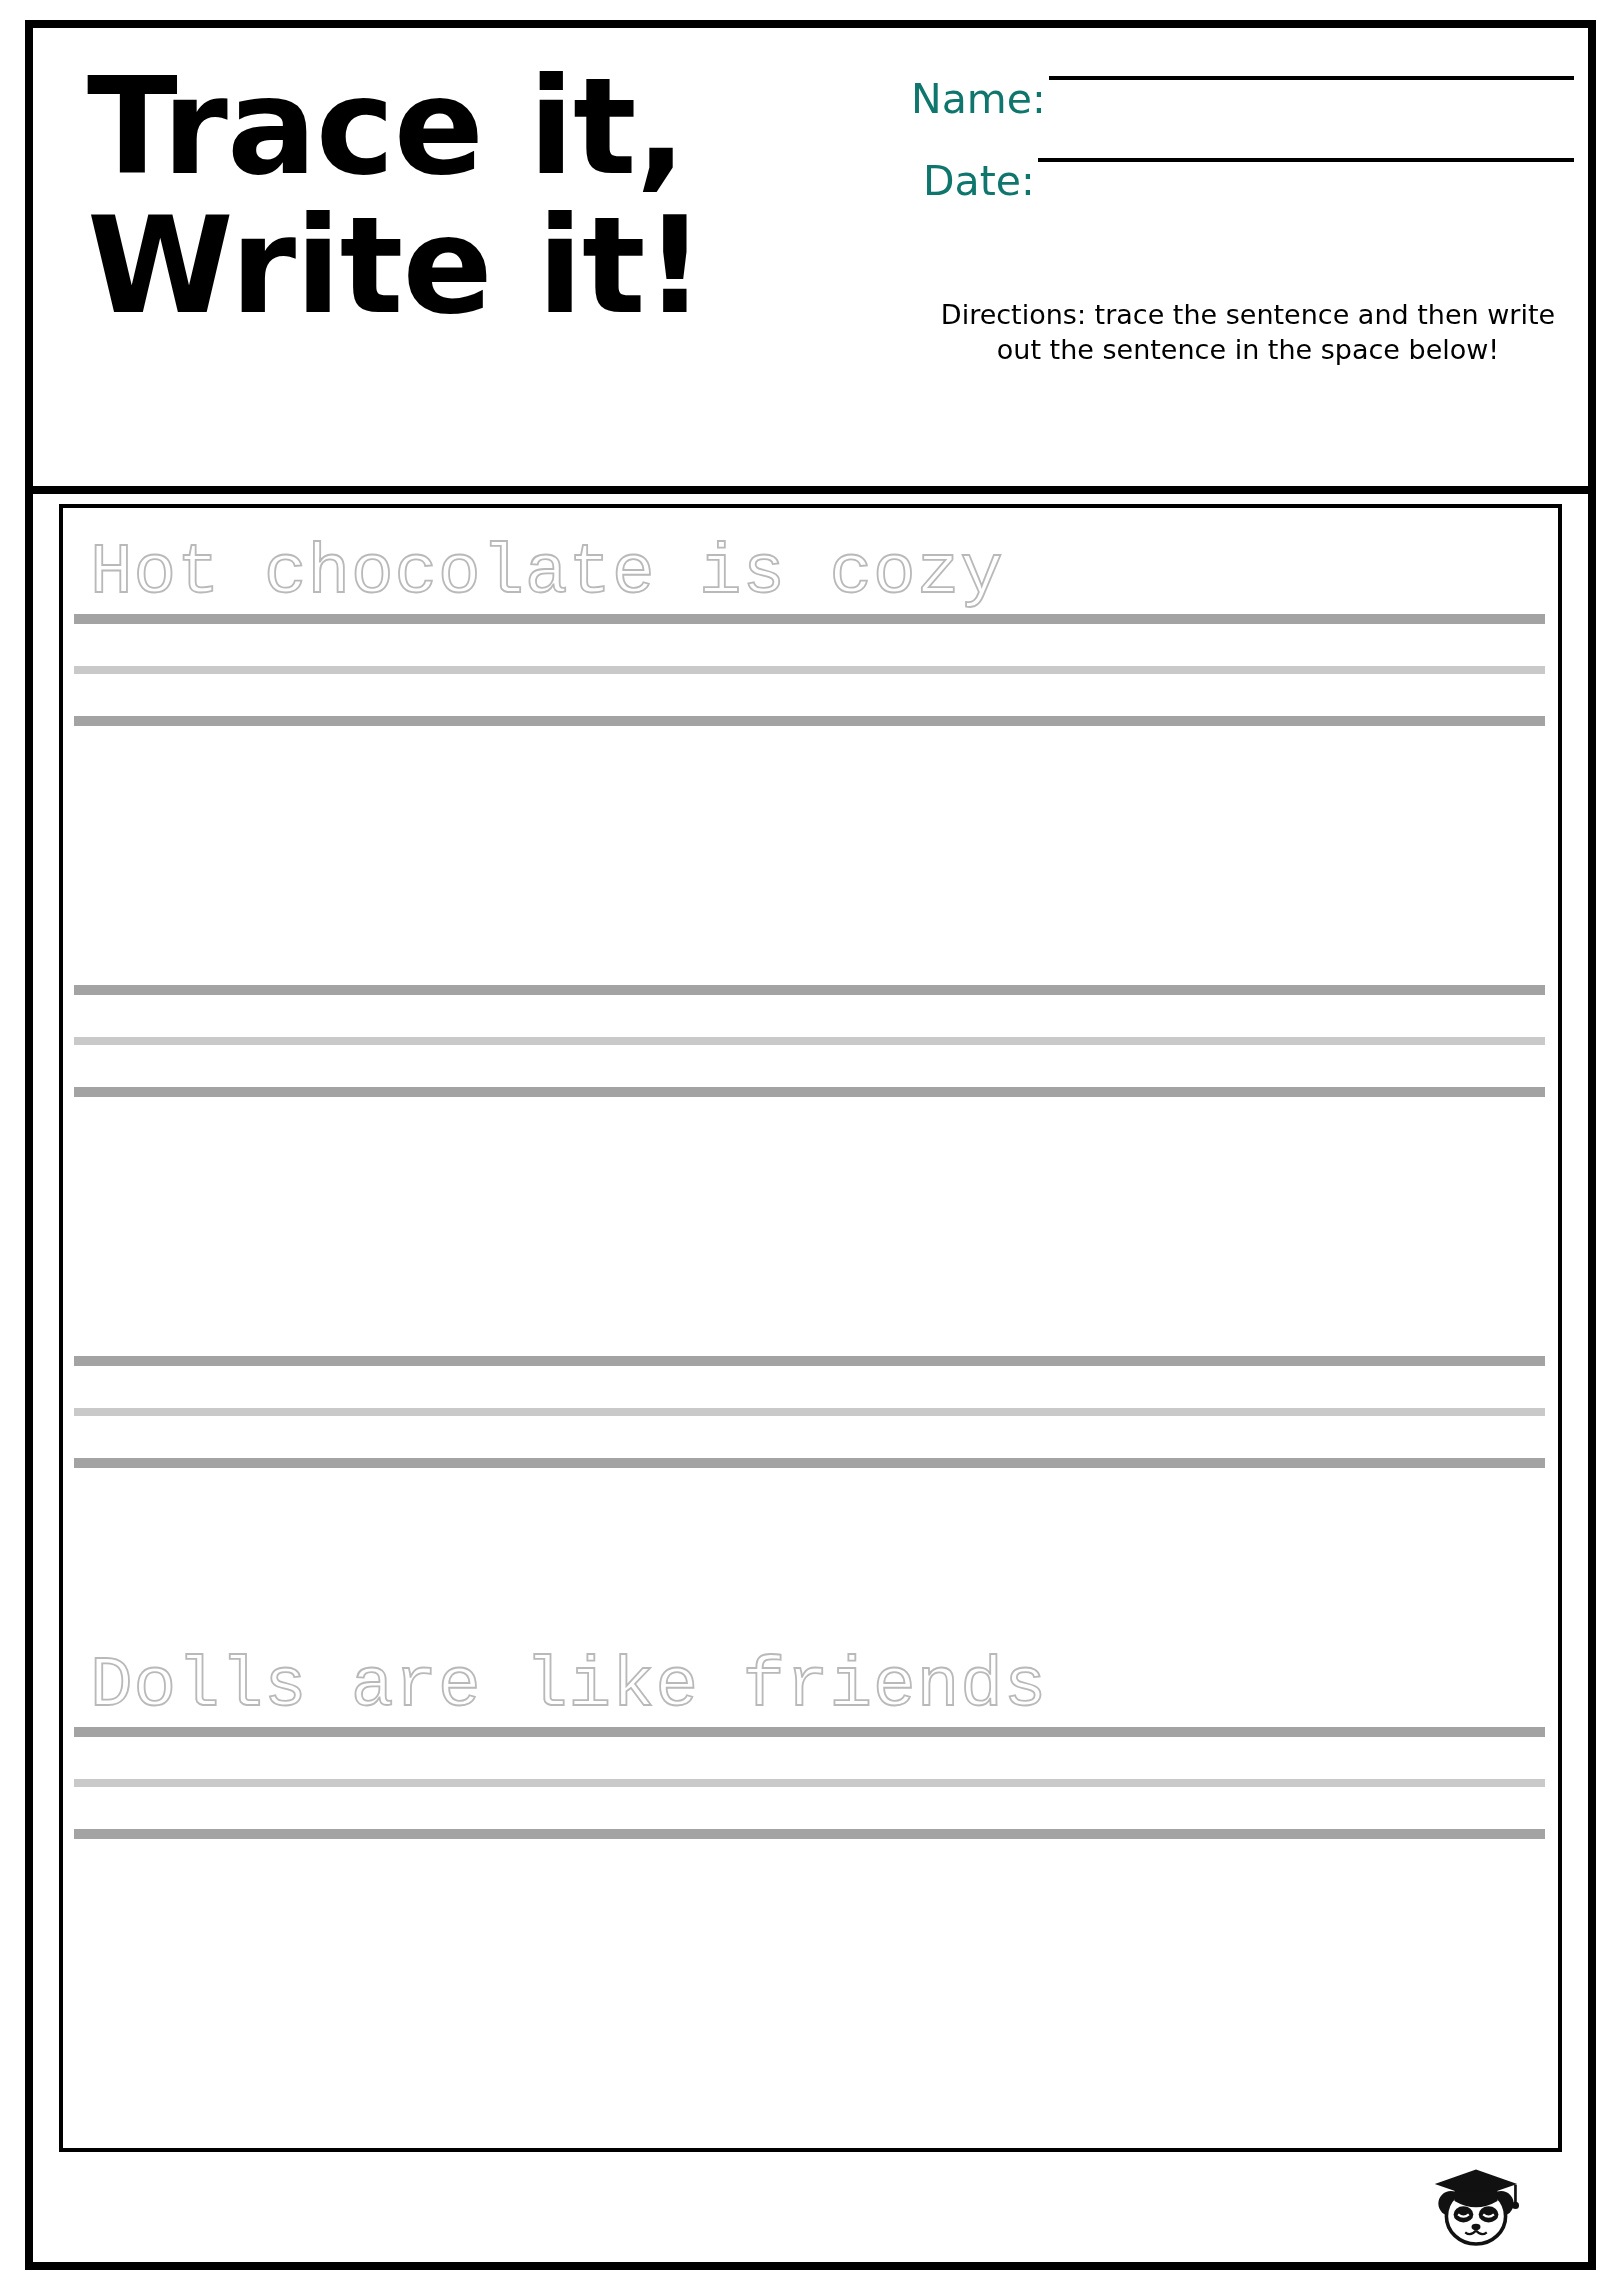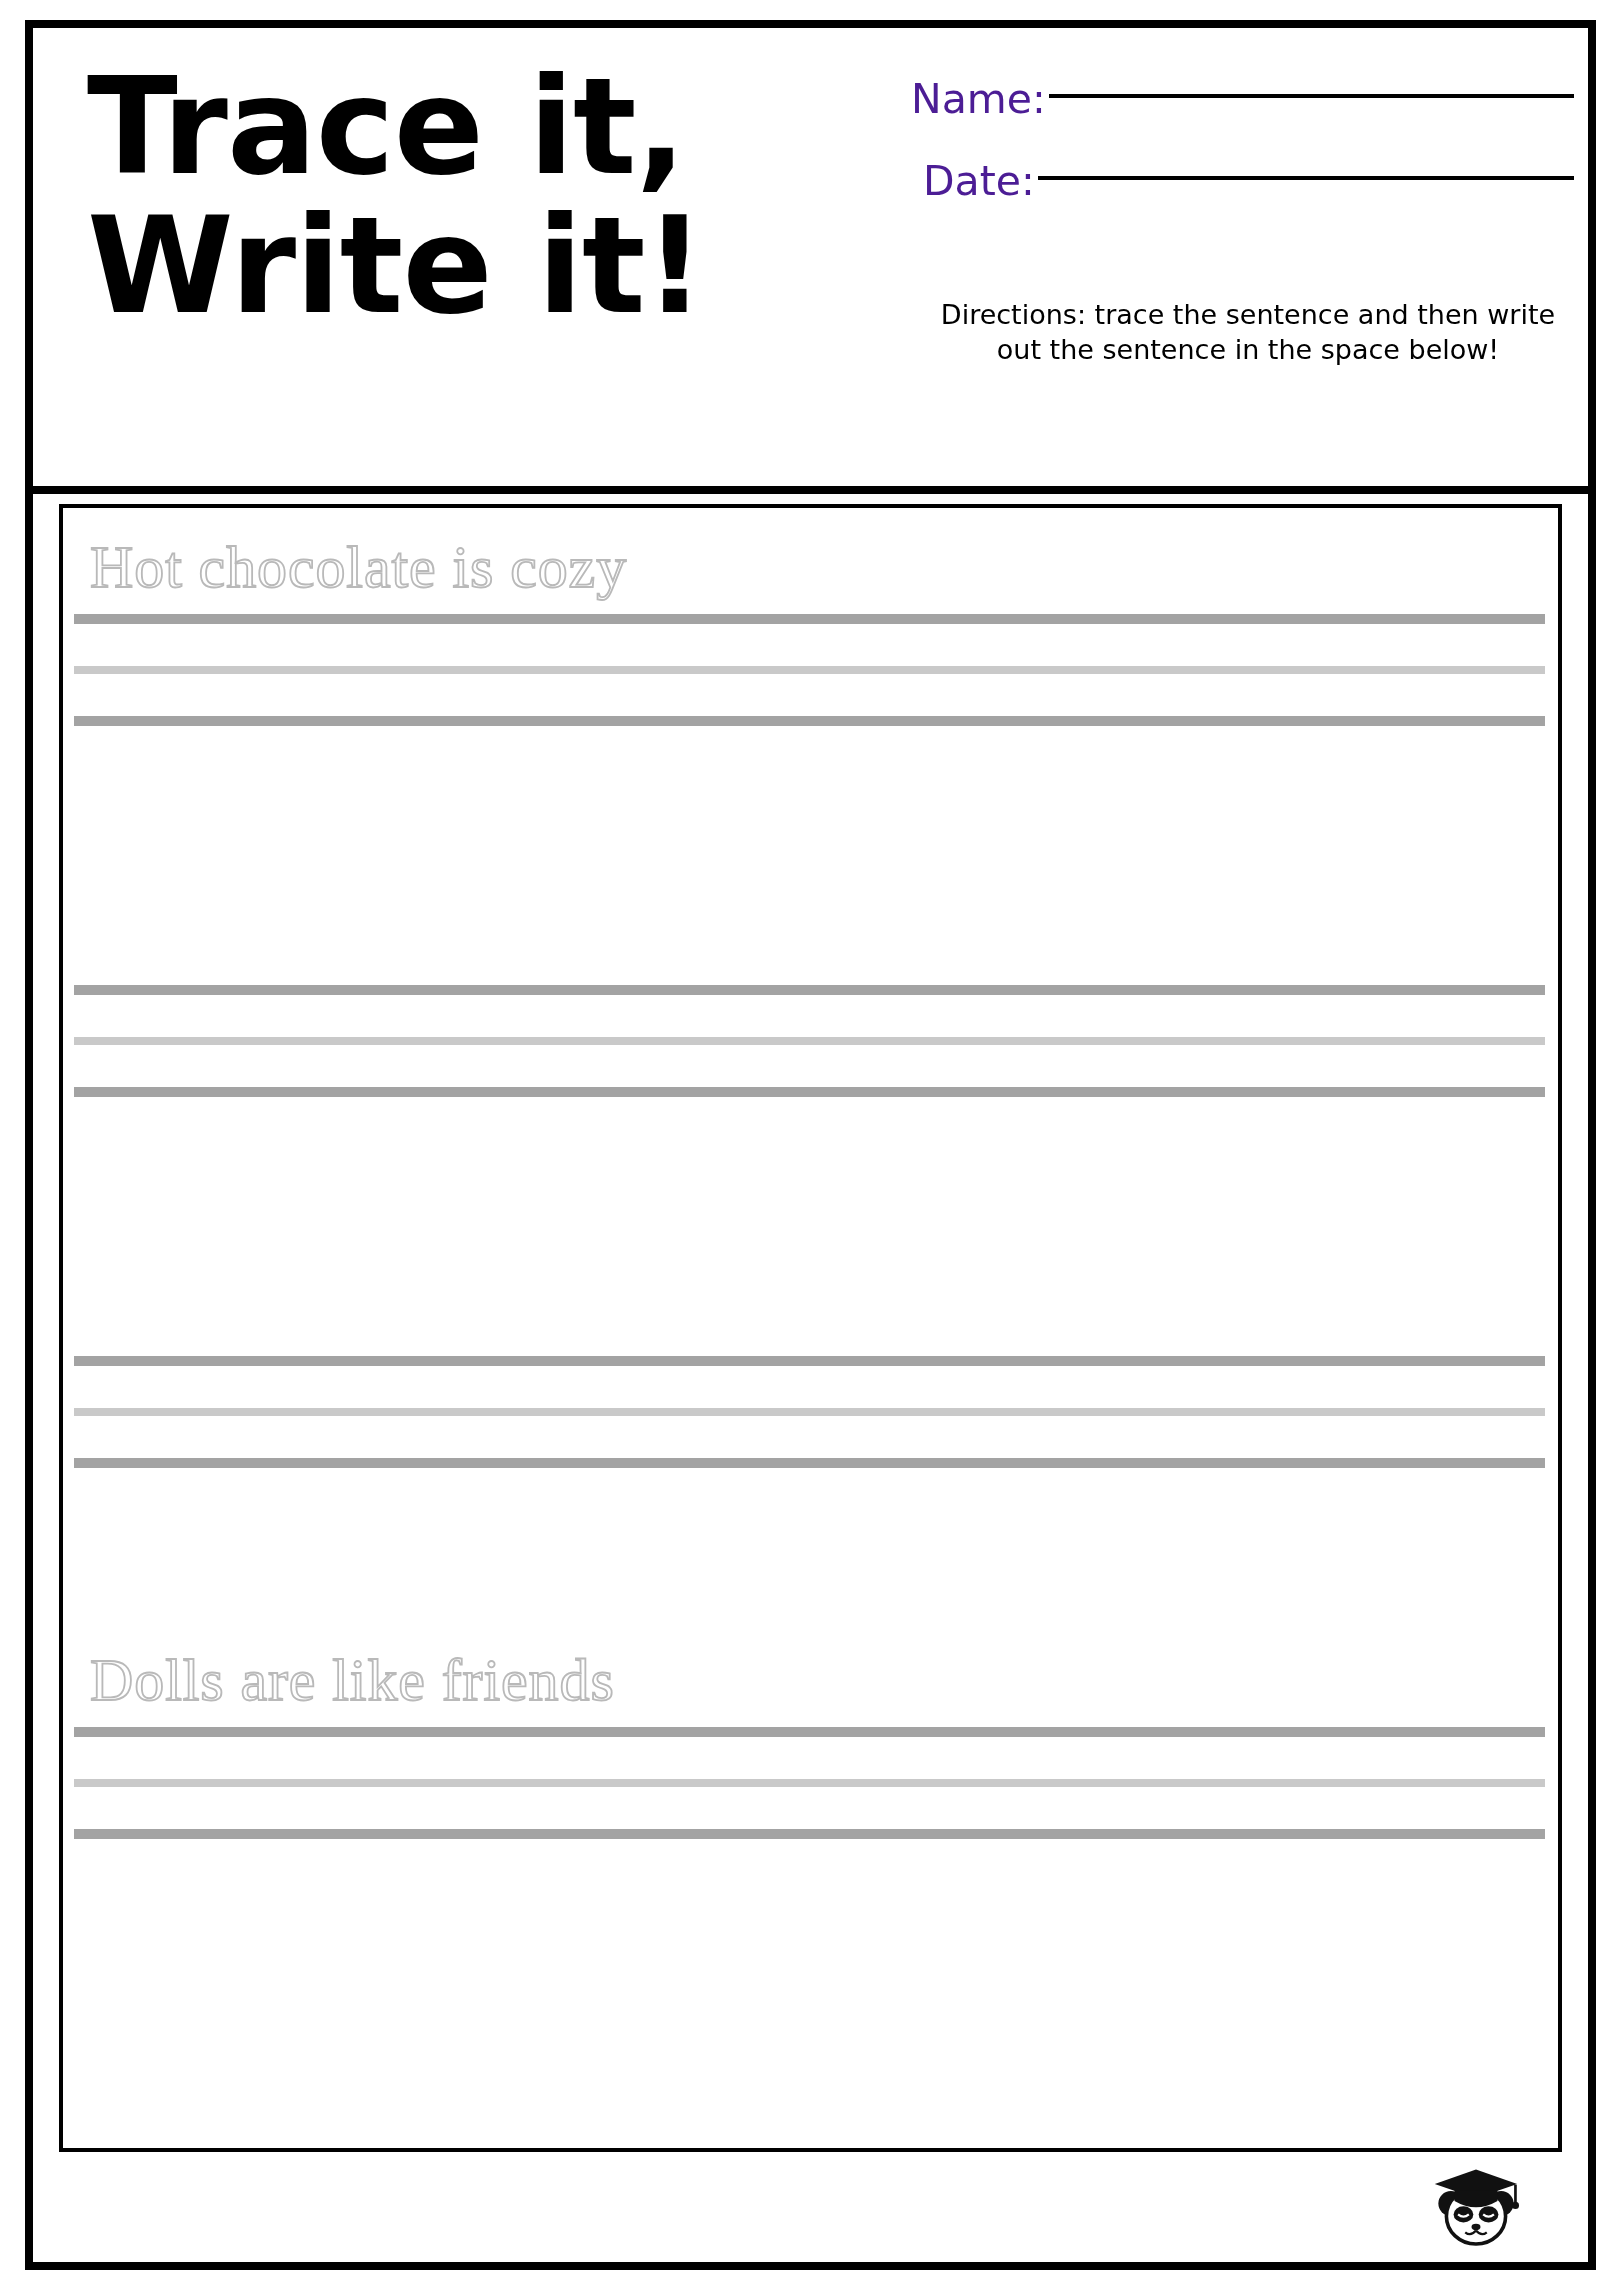--- a/index.html
+++ b/index.html
@@ -65,23 +65,23 @@
   }
 
   .name-date-block {
     position: absolute;
     left: 878px;
     top: 47px;
     width: 663px;
   }
   .field-row {
     display: flex;
-    align-items: center;
+    align-items: flex-start;
     font-size: 41px;
-    color: #4c1d95;
+    color: #0f766e;
     margin-bottom: 34px;
     font-family: "DejaVu Sans", sans-serif;
   }
   .field-label {
     white-space: nowrap;
     font-size: 41px;
   }
   .field-rule {
     flex: 1;
     border-bottom: 4.5px solid #000000;
@@ -121,22 +121,22 @@
     width: 100%;
     height: 371px;
     box-sizing: border-box;
   }
 
   
   .trace-text {
     position: absolute;
     left: 27px;
     top: 25px;
-    font-family: Liberation Serif, serif;
-    font-size: 60px;
+    font-family: Liberation Mono, monospace;
+    font-size: 71px;
     letter-spacing: 0.9px;
     color: transparent;
     -webkit-text-stroke: 1.8px #b9b9b9;
     white-space: nowrap;
   }
 
   .rule {
     position: absolute;
     left: 10.7px;
     width: 1471px;

